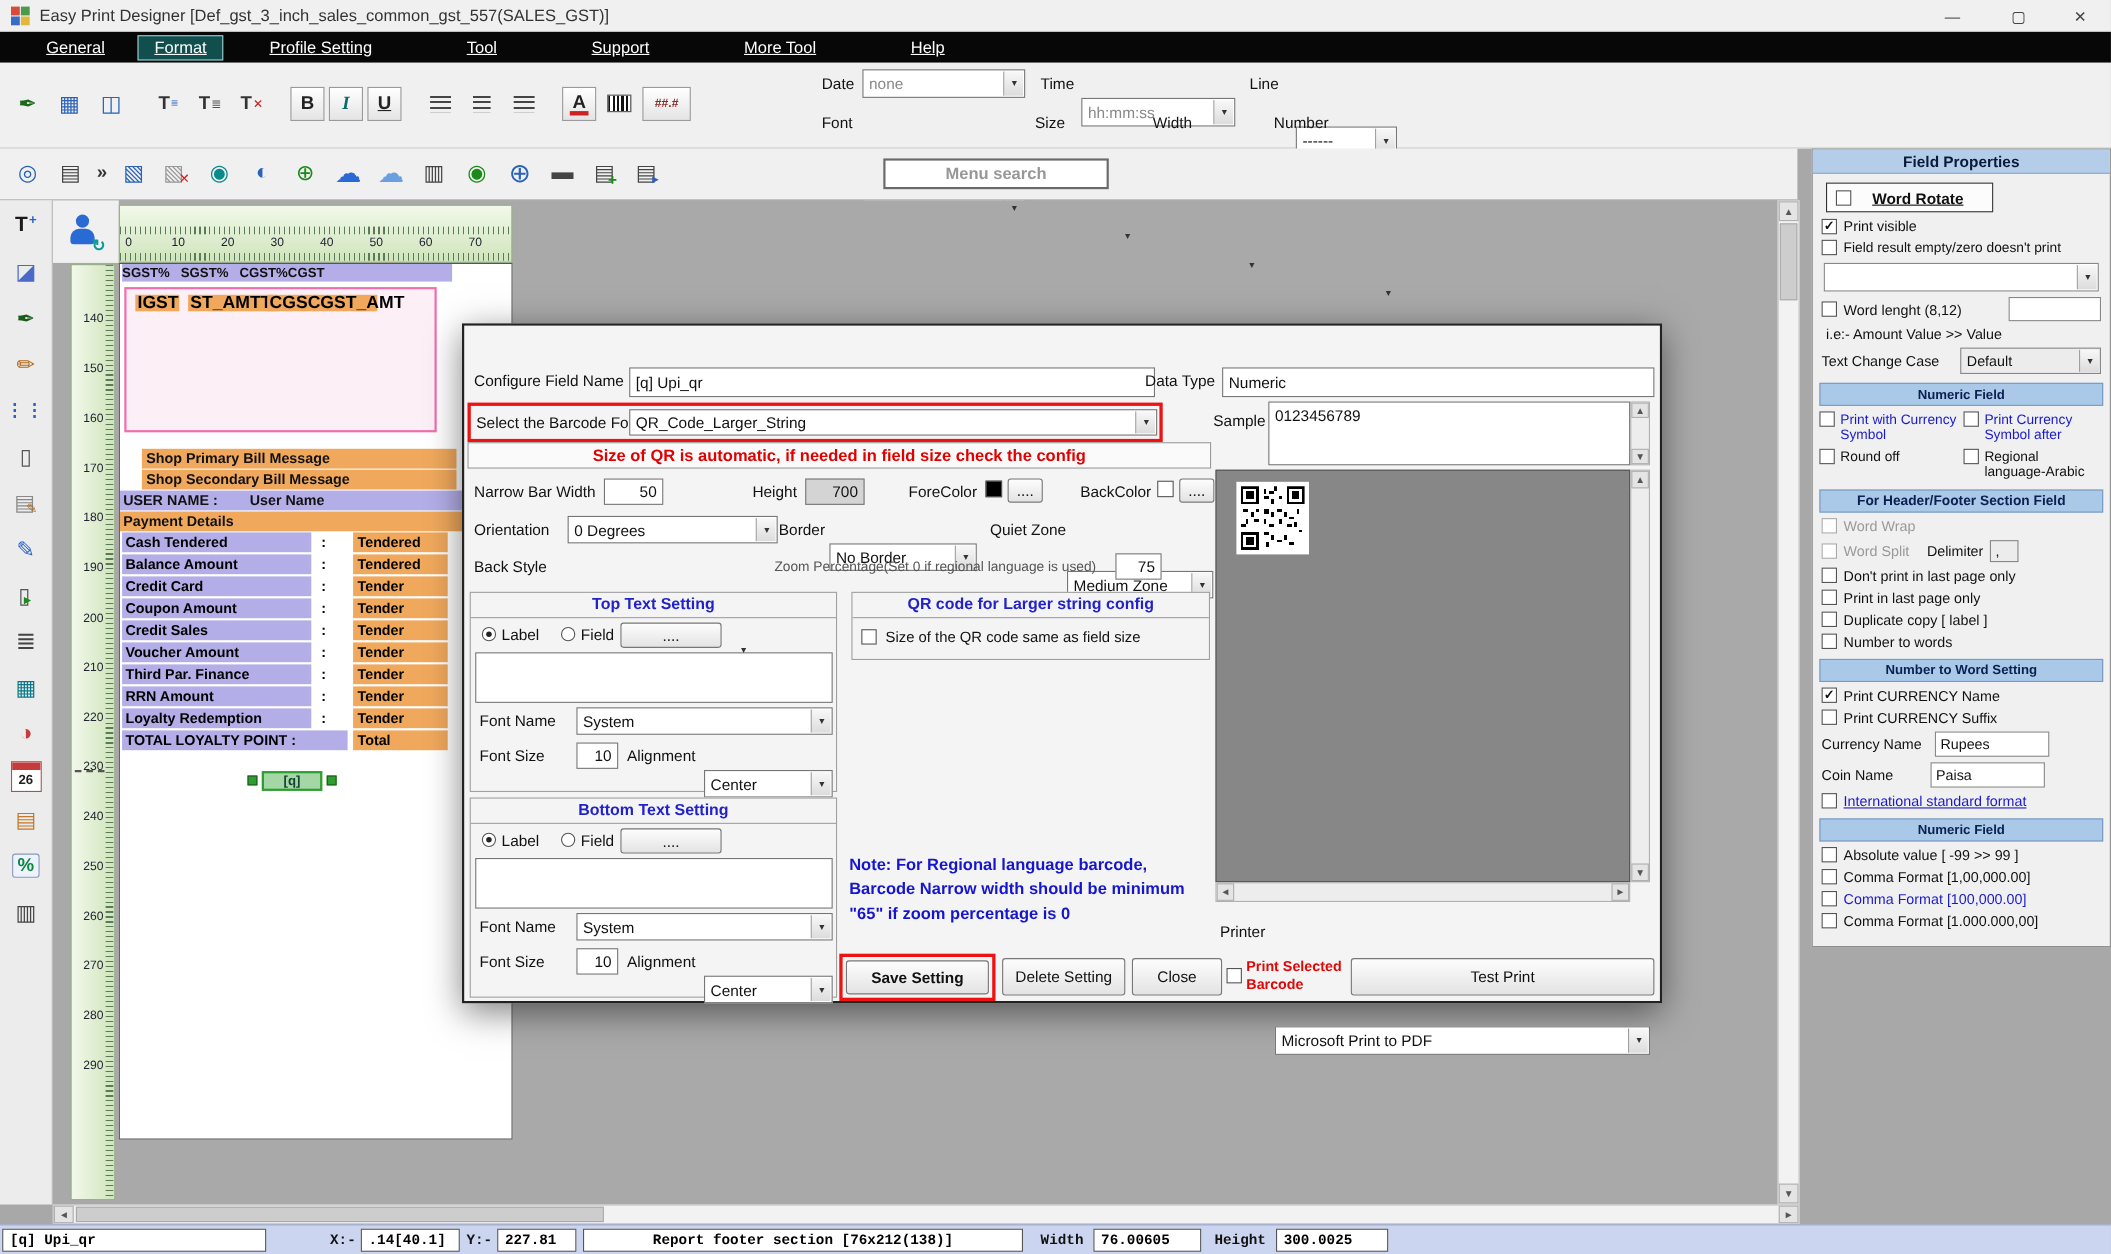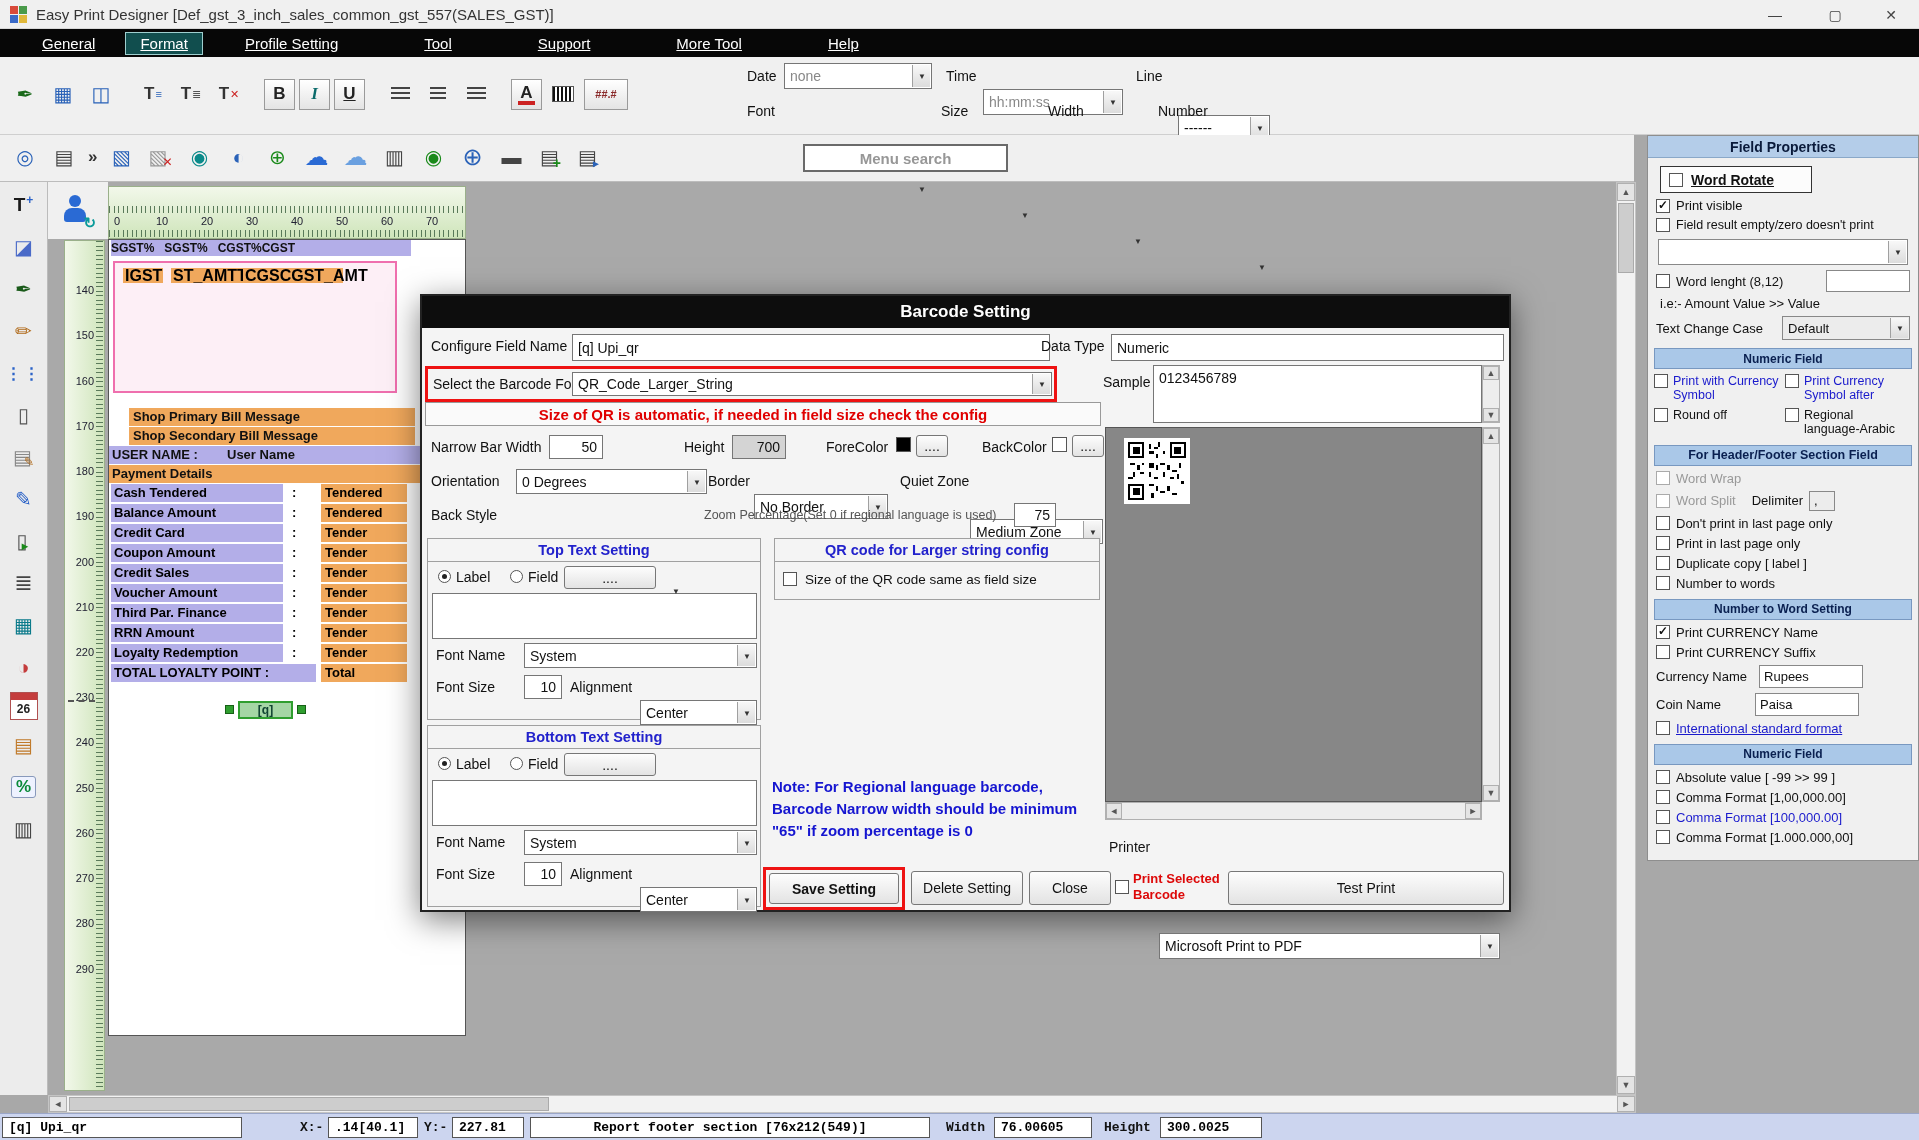--- a/index.html
+++ b/index.html
@@ -132,21 +132,21 @@
 
   
   .vscroll{left:1616px;top:182px;width:20px;height:913px;background:#f2f2f2;border:1px solid #c4c4c4}
   .hscroll{left:48px;top:1095px;width:1588px;height:18px;background:#f2f2f2;border:1px solid #c4c4c4}
   .sarr{position:absolute;background:#e4e4e4;border:1px solid #b0b0b0;display:flex;align-items:center;justify-content:center;font-size:9px;color:#555}
   .sthumb{position:absolute;background:#cdcdcd;border:1px solid #aaa}
 
   
   .props{left:1647px;top:135px;width:272px;height:726px;background:#f0f0f0;border:1px solid #8e8e8e;font-size:13px;color:#111}
   .ptitle{height:22px;background:#b4cde9;border-bottom:1px solid #8aa8c8;display:flex;align-items:center;justify-content:center;font-weight:bold;font-size:14px;color:#0a1a3a}
-  .wrbtn{margin:8px 0 2px 12px;width:152px;height:27px;border:1px solid #333;background:#fcfcfc;display:flex;align-items:center;gap:8px;padding:0 8px}
+  .wrbtn{margin:8px 0 2px 12px;width:152px;height:27px;border:1px solid #333;background:#fcfcfc;display:flex;align-items:center;gap:19px;padding:0 8px}
   .wrbtn .t{font-weight:bold;text-decoration:underline;font-size:14px}
   .pr{display:flex;align-items:center;margin:5px 8px 0;gap:6px}
   .pr .gray{color:#999}
   .ddf{position:relative;background:#fff;border:1px solid #888;height:26px;display:flex;align-items:center;padding:0 22px 0 5px;font-size:13px}
   .ddf::after{content:"";position:absolute;right:1px;top:1px;bottom:1px;width:17px;background:linear-gradient(#f8f8f8,#dcdcdc);border-left:1px solid #a0a0a0}
   .ddf::before{content:"▼";position:absolute;right:5px;top:50%;transform:translateY(-50%);font-size:8px;color:#333;z-index:2}
   .pin{width:84px;height:22px;border:1px solid #888;background:#fff}
   .pinv{border:1px solid #888;background:#fff;display:flex;align-items:center;padding:0 4px}
   .phint{margin:4px 0 0 12px;font-size:13px}
   .ph{height:21px;background:#aac8e8;border:1px solid #7898c0;margin:8px 6px 0;display:flex;align-items:center;justify-content:center;font-weight:bold;font-size:12px;color:#0a2050}
@@ -542,21 +542,20 @@
       <span class="cb"></span>
       <span class="blue">Comma Format [100,000.00]</span>
     </div>
     <div class="pr">
       <span class="cb"></span>
       <span>Comma Format [1.000.000,00]</span>
     </div>
   </div>
 
   <div class="abs dialog">
-    <div class="dlg-title">Barcode Setting</div>
 
     <span class="abs lb" style="left:9px;top:42px">Configure Field Name</span>
     <div class="abs tb" style="left:150px;top:38px;width:478px;height:27px">
         <span>[q] Upi_qr</span>
       </div>
     <span class="abs lb" style="left:619px;top:42px">Data Type</span>
     <div class="abs tb" style="left:689px;top:38px;width:393px;height:27px">
         <span>Numeric</span>
       </div>
 
@@ -746,20 +745,20 @@
     </div>
     <div class="abs btn" style="left:806px;top:575px;width:276px;height:34px">Test Print</div>
   </div>
 
   <div class="abs statusbar">
     <div class="stbox" style="left:2px;width:240px">[q] Upi_qr</div>
     <span class="stlb" style="left:300px">X:-</span>
     <div class="stbox" style="left:328px;width:90px">.14[40.1]</div>
     <span class="stlb" style="left:424px">Y:-</span>
     <div class="stbox" style="left:452px;width:72px">227.81</div>
-    <div class="stbox" style="left:530px;width:400px;justify-content:center">Report footer section [76x212(549)]</div>
+    <div class="stbox" style="left:530px;width:400px;justify-content:center">Report footer section [76x212(138)]</div>
     <span class="stlb" style="left:946px">Width</span>
     <div class="stbox" style="left:994px;width:98px">76.00605</div>
     <span class="stlb" style="left:1104px">Height</span>
     <div class="stbox" style="left:1160px;width:102px">300.0025</div>
   </div>
 
 </div>
 
 </body></html>

